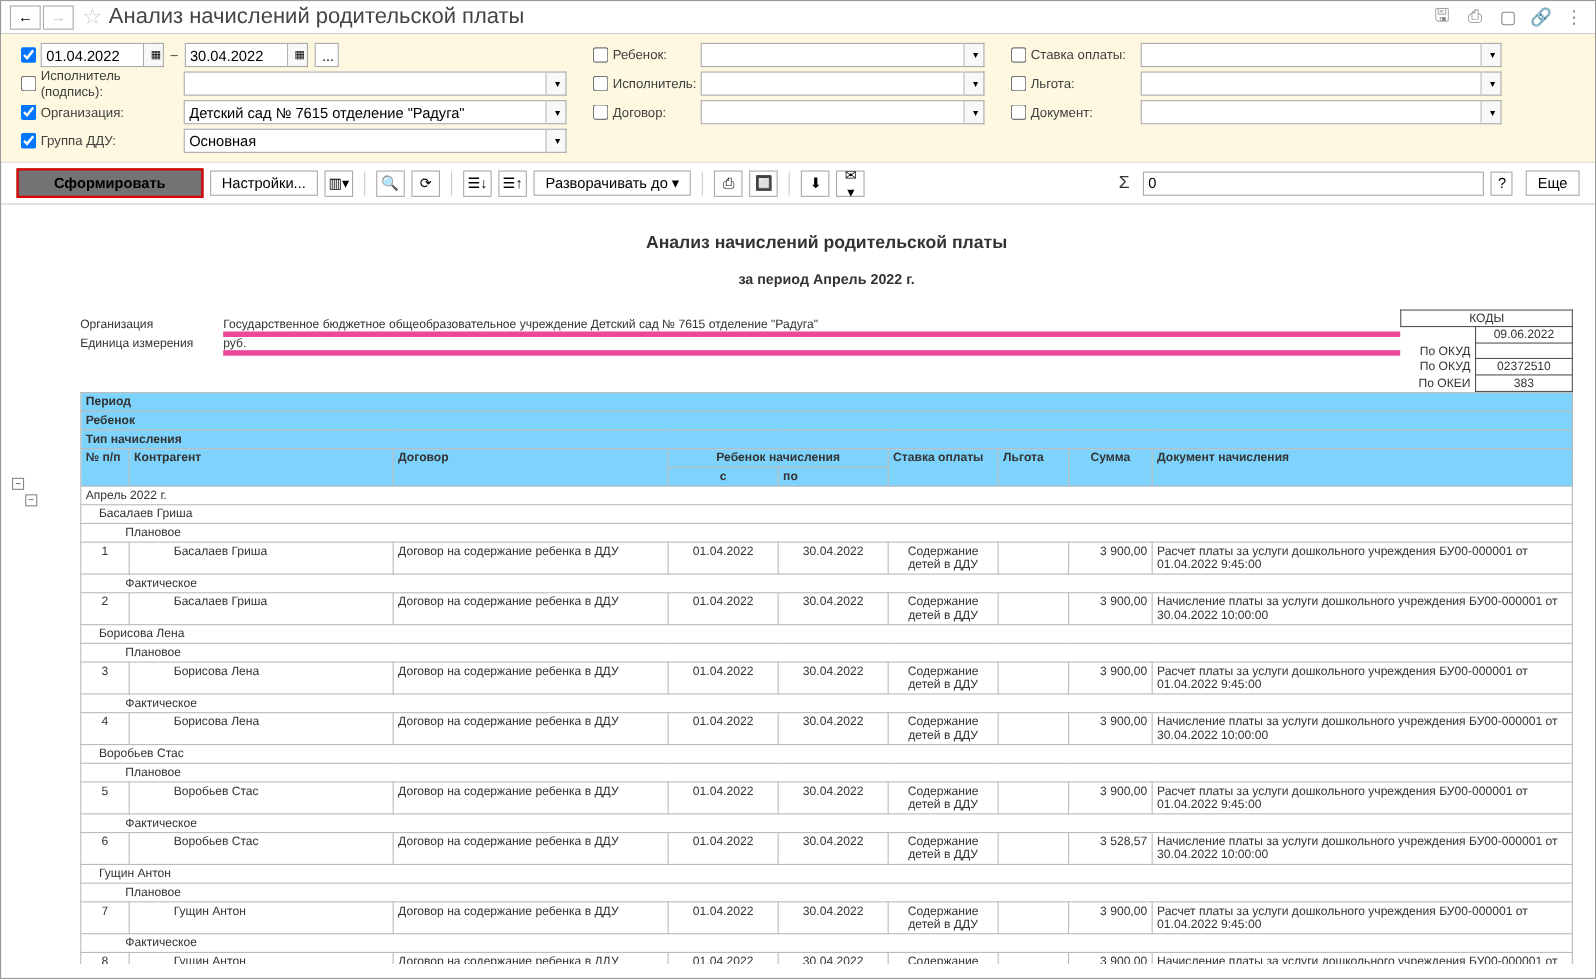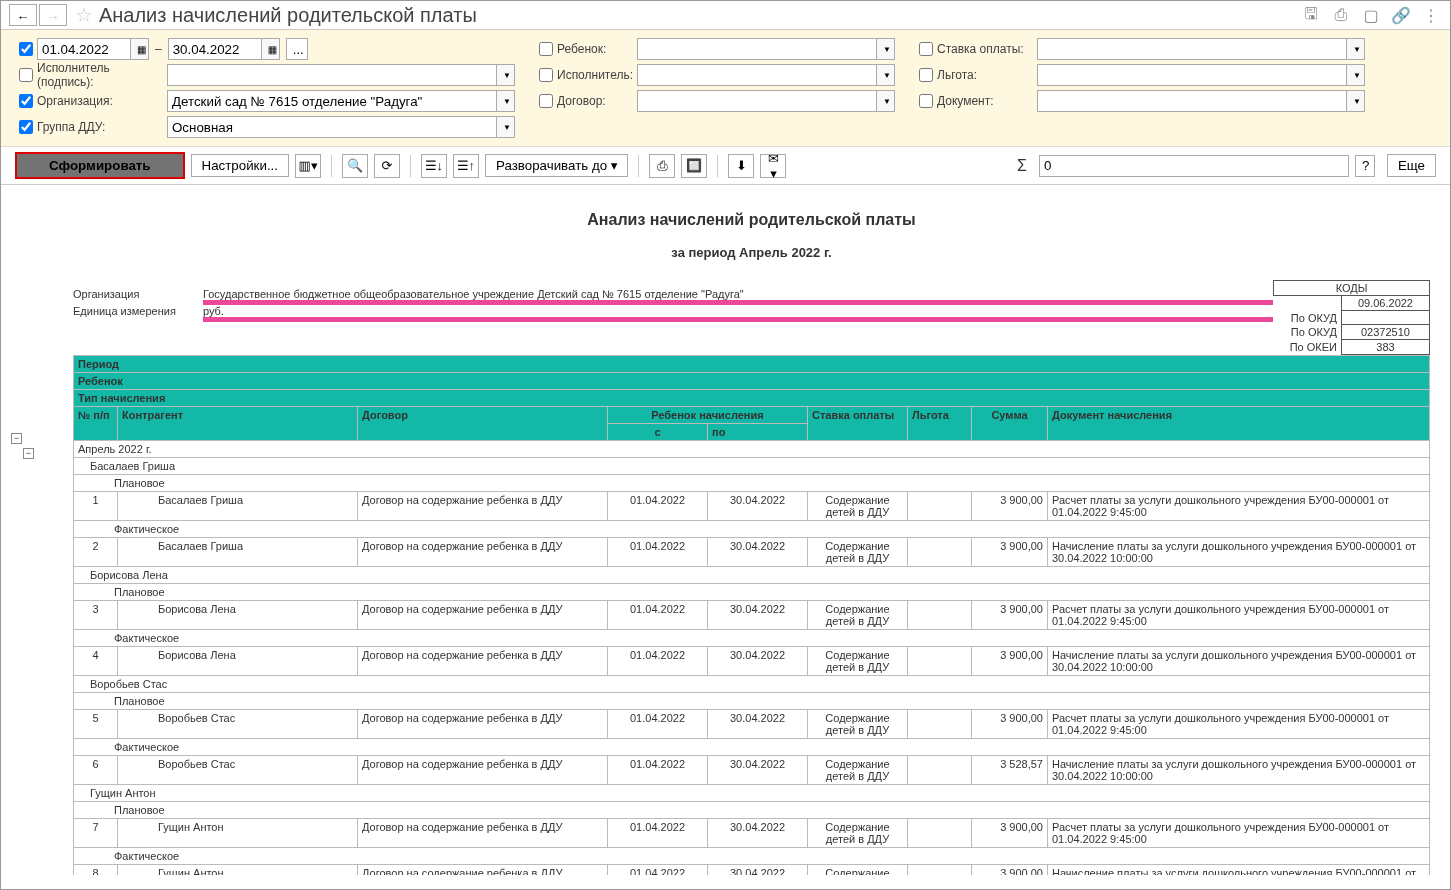--- a/index.html
+++ b/index.html
@@ -40,21 +40,21 @@
   .codes-box { float: right; margin-top: -8px; }
   .codes-box table { border-collapse: collapse; font-size: 11px; }
   .codes-box td { border: 1px solid #555; padding: 1px 16px; text-align: center; }
   .codes-box .lbl { border: none; text-align: right; padding-right: 4px; }
   .info-rows { margin-bottom: 6px; }
   .info-row { display: flex; font-size: 11px; }
   .info-label { width: 130px; }
   .info-value { flex: 1; border-bottom: 5px solid #ec4899; }
   .report-table { width: 100%; border-collapse: collapse; font-size: 11px; clear: both; }
   .report-table th, .report-table td { border: 1px solid #bbb; padding: 2px 4px; vertical-align: top; }
-  .report-table th { background: #14b8a6; font-weight: bold; text-align: left; }
+  .report-table th { background: #7dd3fc; font-weight: bold; text-align: left; }
   .num-col { width: 44px; text-align: center; }
   .amt { text-align: right; }
   .col-kontr { width: 240px; }
   .col-dogovor { width: 250px; }
   .col-date { width: 100px; text-align: center; }
   .col-stavka { width: 100px; text-align: center; }
   .col-lgota { width: 64px; }
   .col-sum { width: 76px; }
 </style>
 </head>

